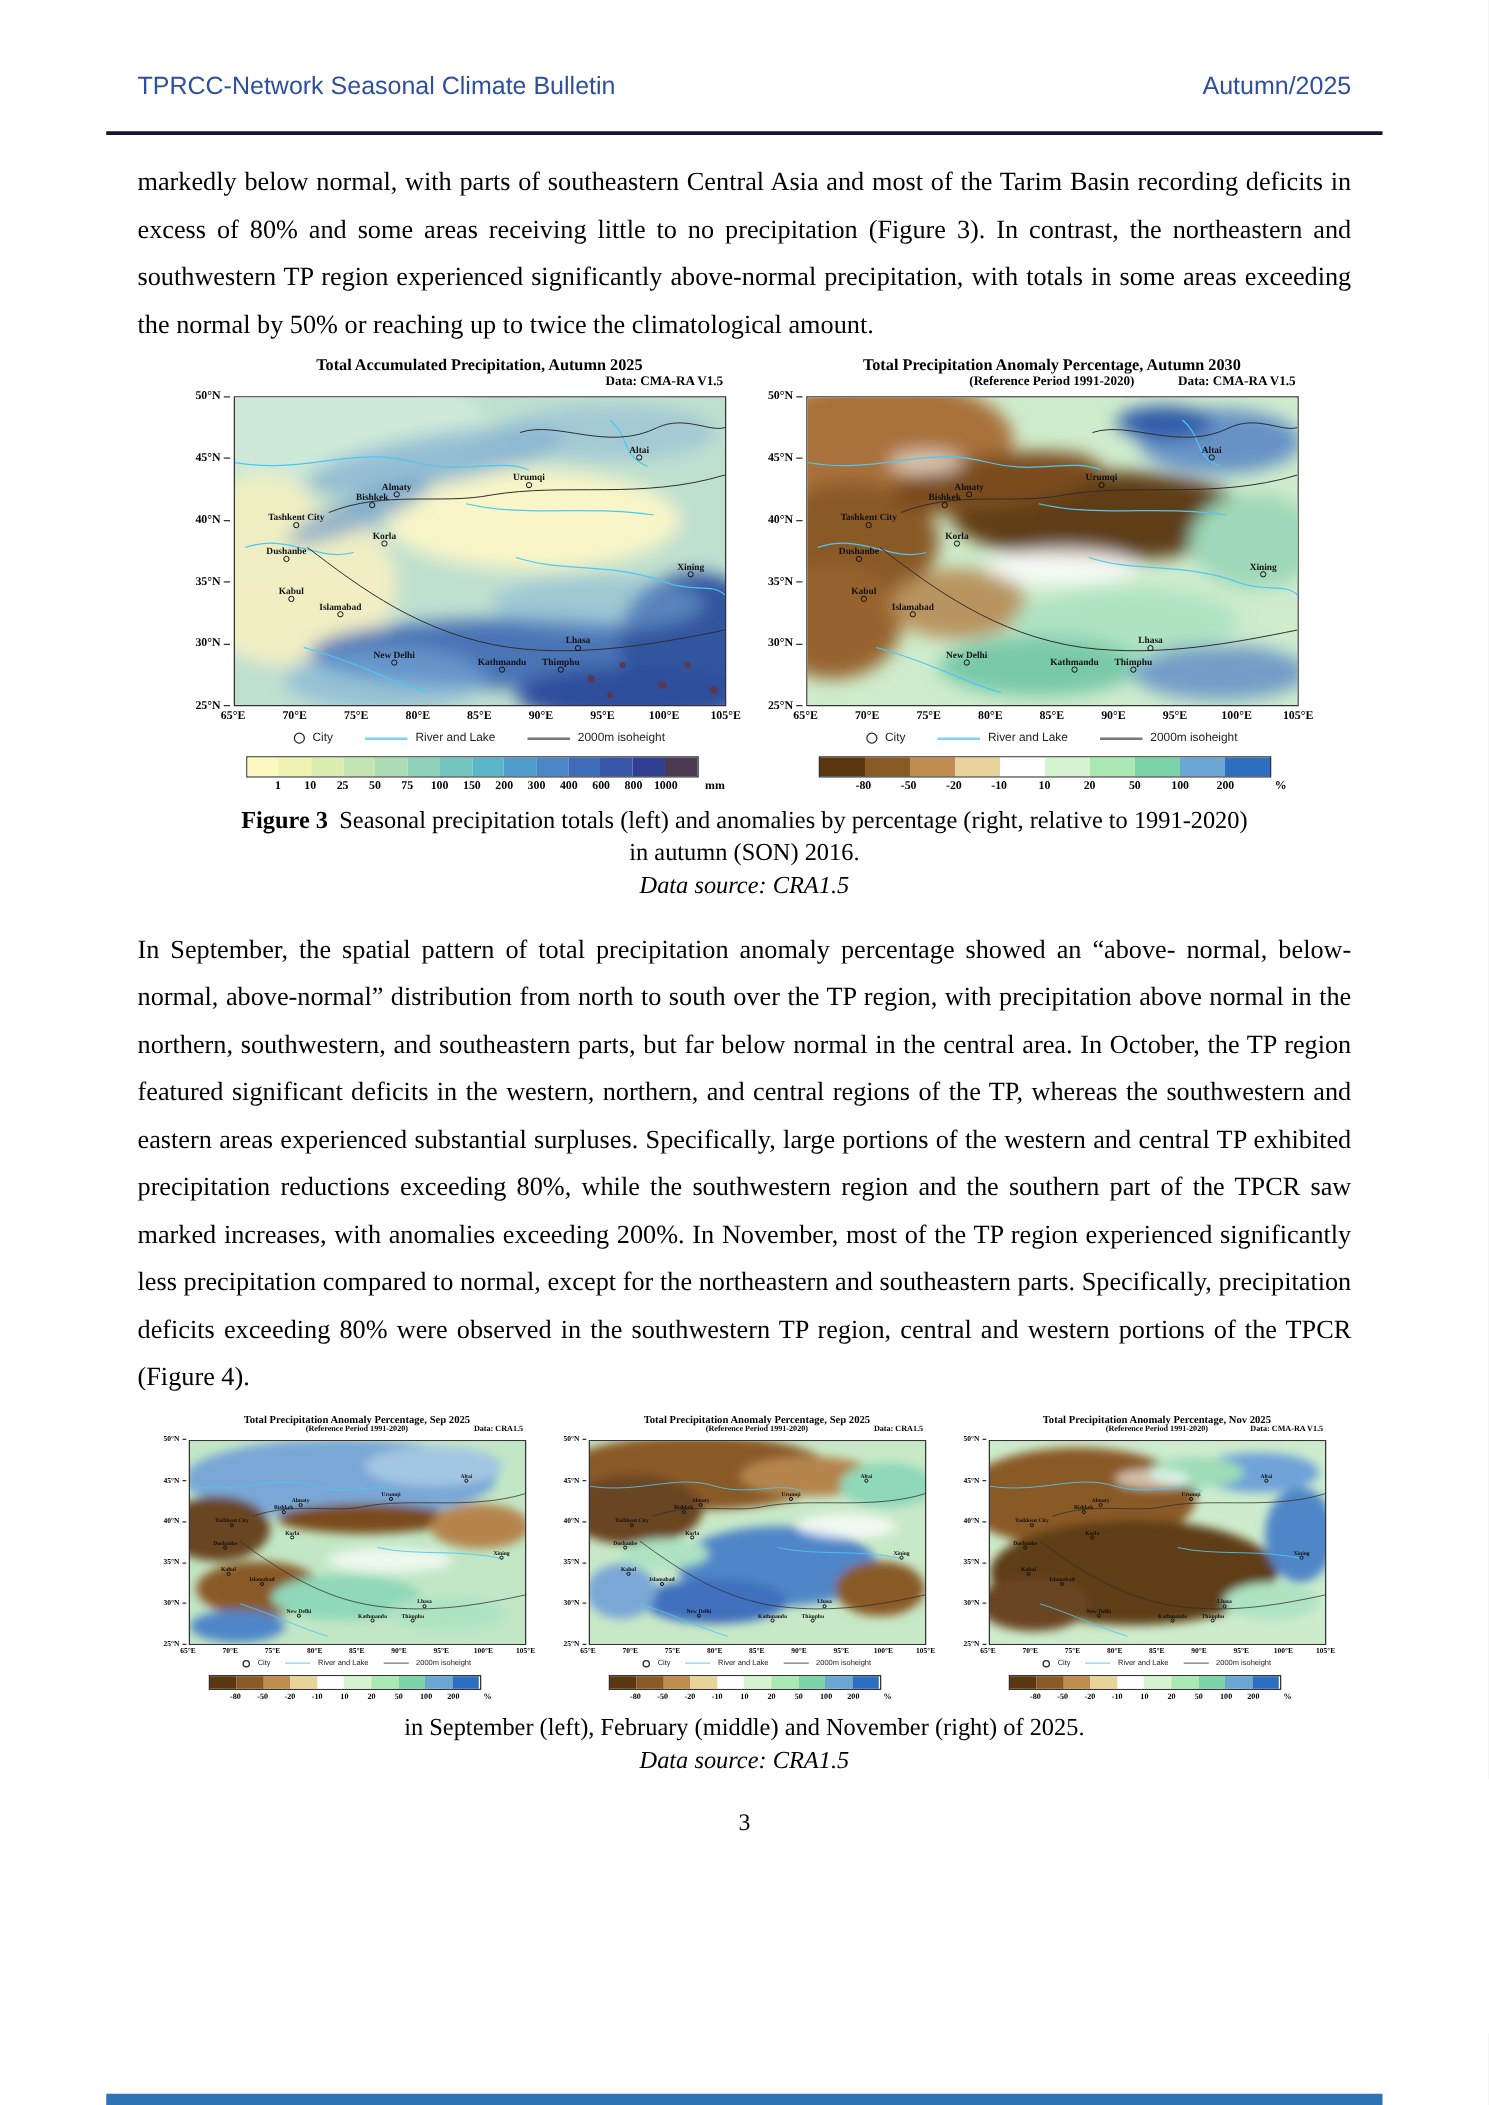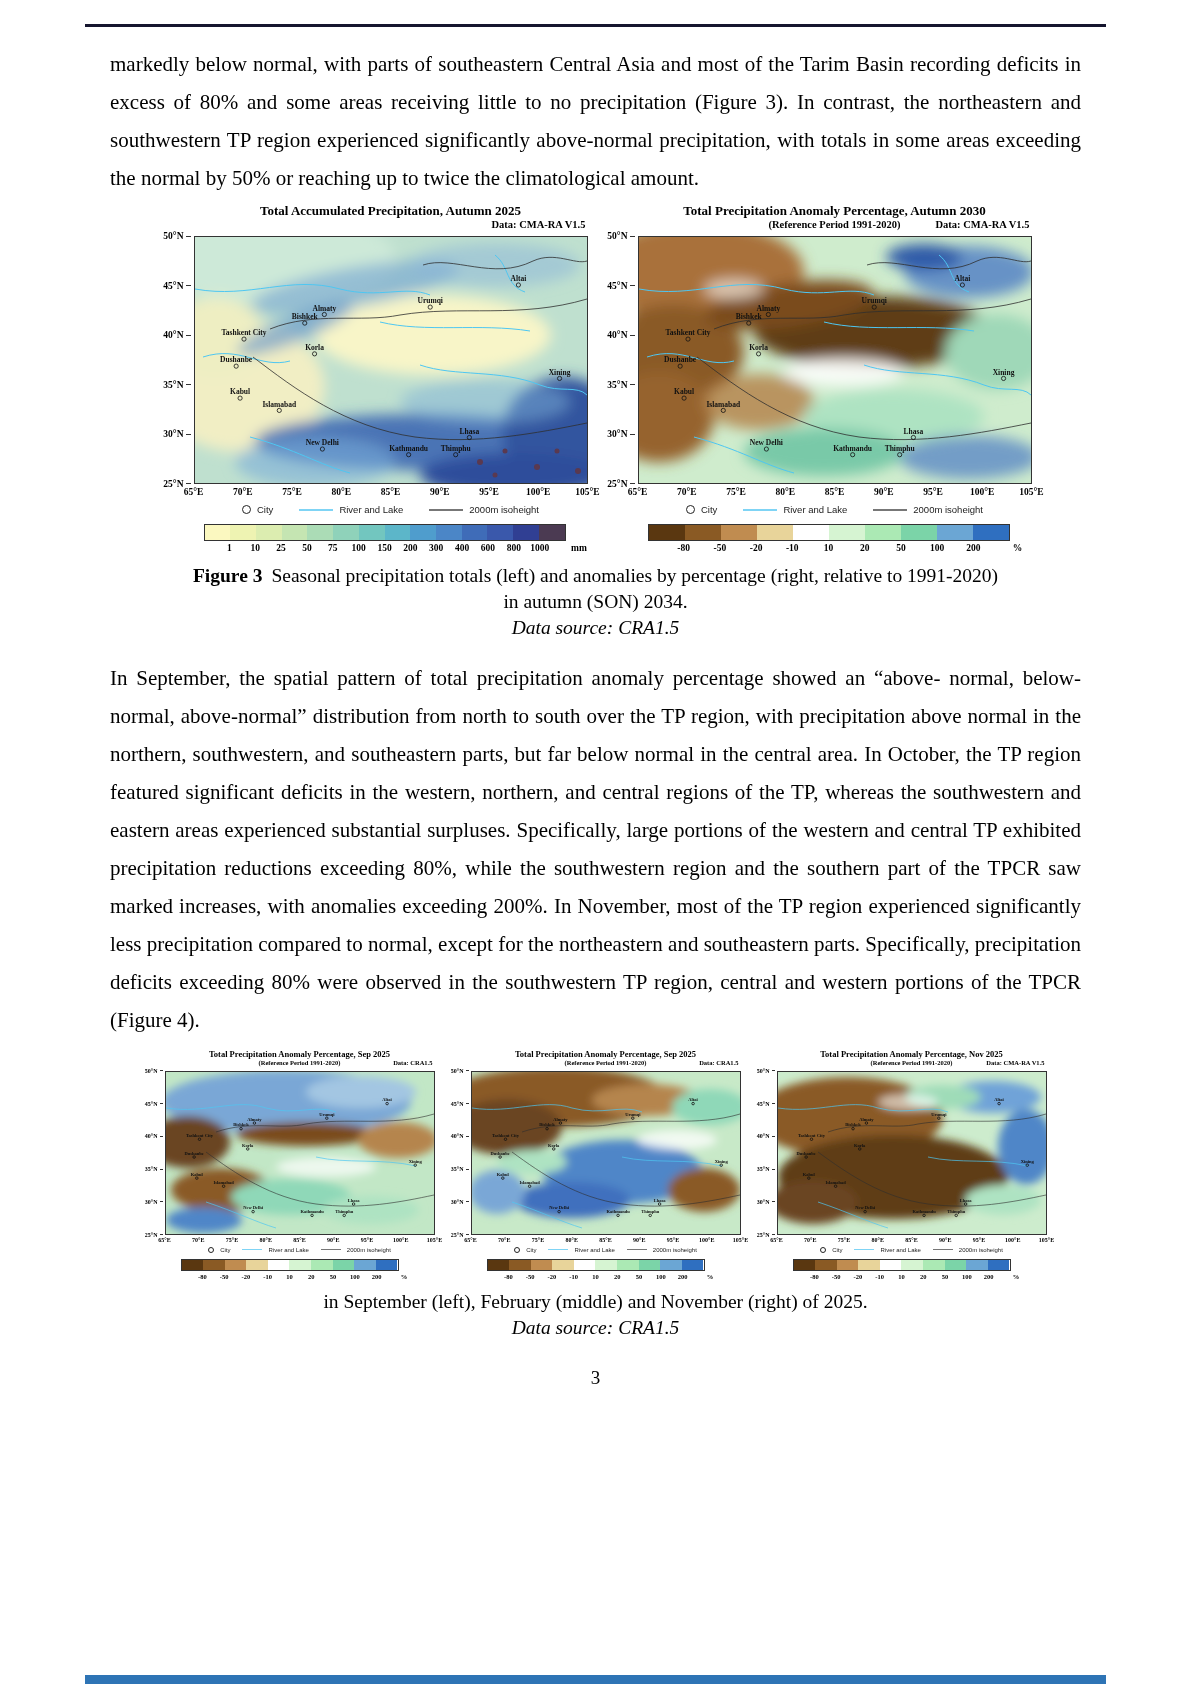--- a/index.html
+++ b/index.html
@@ -11,21 +11,21 @@
   .header-row{display:flex;justify-content:space-between;align-items:flex-end;
               padding:58px 25px 0 25px;font-family:"Liberation Sans",sans-serif;
               font-size:20px;color:#2e4f9e;}
   .header-rule{height:3px;background:#15152e;margin-top:24px;}
 
   
   .body-text{font-size:21px;line-height:1.81;text-align:justify;margin:18px 25px 0 25px;}
 
   
   figure{margin:6px 0 0 0;}
-  .fig-row{display:flex;justify-content:center;gap:16px;}
+  .fig-row{display:flex;justify-content:center;gap:30px;}
   .map-panel{display:flex;flex-direction:column;}
   .map-head{text-align:center;font-weight:bold;font-size:13px;padding-left:34px;}
   .map-sub{position:relative;height:17px;font-weight:bold;font-size:10.5px;margin-left:34px;}
   .map-sub .sub-center{position:absolute;left:0;width:100%;text-align:center;}
   .map-sub .sub-right{position:absolute;right:2px;}
   .map-body{display:flex;}
   .lat-col{width:34px;display:flex;flex-direction:column;justify-content:space-between;
            align-items:flex-end;font-weight:bold;font-size:9.5px;padding-right:3px;box-sizing:border-box;}
   .lat-col span{height:0;display:flex;align-items:center;white-space:nowrap;}
   .lat-col span::after{content:"";display:inline-block;width:5px;height:1px;background:#333;margin-left:2px;}
@@ -82,20 +82,24 @@
       </filter>
     <filter id="softB" x="-30%" y="-30%" width="160%" height="160%">
         <feGaussianBlur stdDeviation="4"></feGaussianBlur>
       </filter>
   </defs>
 </svg>
 
 <div class="page">
   <div class="content">
 
+    <div class="header-row">
+      <span>TPRCC-Network Seasonal Climate Bulletin</span>
+      <span>Autumn/2025</span>
+    </div>
     <div class="header-rule"></div>
 
     <p class="body-text">markedly below normal, with parts of southeastern Central Asia and most of the Tarim Basin recording deficits in excess of 80% and some areas receiving little to no precipitation (Figure 3). In contrast, the northeastern and southwestern TP region experienced significantly above-normal precipitation, with totals in some areas exceeding the normal by 50% or reaching up to twice the climatological amount.</p>
 
     <figure>
       <div class="fig-row">
 
         <div class="map-panel">
           <div class="map-head">Total Accumulated Precipitation, Autumn 2025</div>
           <div class="map-sub">
@@ -423,21 +427,21 @@
                 <span style="left: 80%;">100</span>
                 <span style="left: 90%;">200</span>
                 <span class="cbar-unit">%</span>
               </div>
           </div>
         </div>
       </div>
 
       <figcaption class="fig-caption">
         <div><b>Figure 3</b><span>Seasonal precipitation totals (left) and anomalies by percentage (right, relative to 1991-2020)</span></div>
-        <div>in autumn (SON) 2034.</div>
+        <div>in autumn (SON) 2016.</div>
         <div class="source">Data source: CRA1.5</div>
       </figcaption>
     </figure>
 
     <p class="body-text">In September, the spatial pattern of total precipitation anomaly percentage showed an “above- normal, below-normal, above-normal” distribution from north to south over the TP region, with precipitation above normal in the northern, southwestern, and southeastern parts, but far below normal in the central area. In October, the TP region featured significant deficits in the western, northern, and central regions of the TP, whereas the southwestern and eastern areas experienced substantial surpluses. Specifically, large portions of the western and central TP exhibited precipitation reductions exceeding 80%, while the southwestern region and the southern part of the TPCR saw marked increases, with anomalies exceeding 200%. In November, most of the TP region experienced significantly less precipitation compared to normal, except for the northeastern and southeastern parts. Specifically, precipitation deficits exceeding 80% were observed in the southwestern TP region, central and western portions of the TPCR (Figure 4).</p>
 
     <figure style="margin-top:10px;">
       <div class="fig-row">
 
         <div class="map-panel small">

